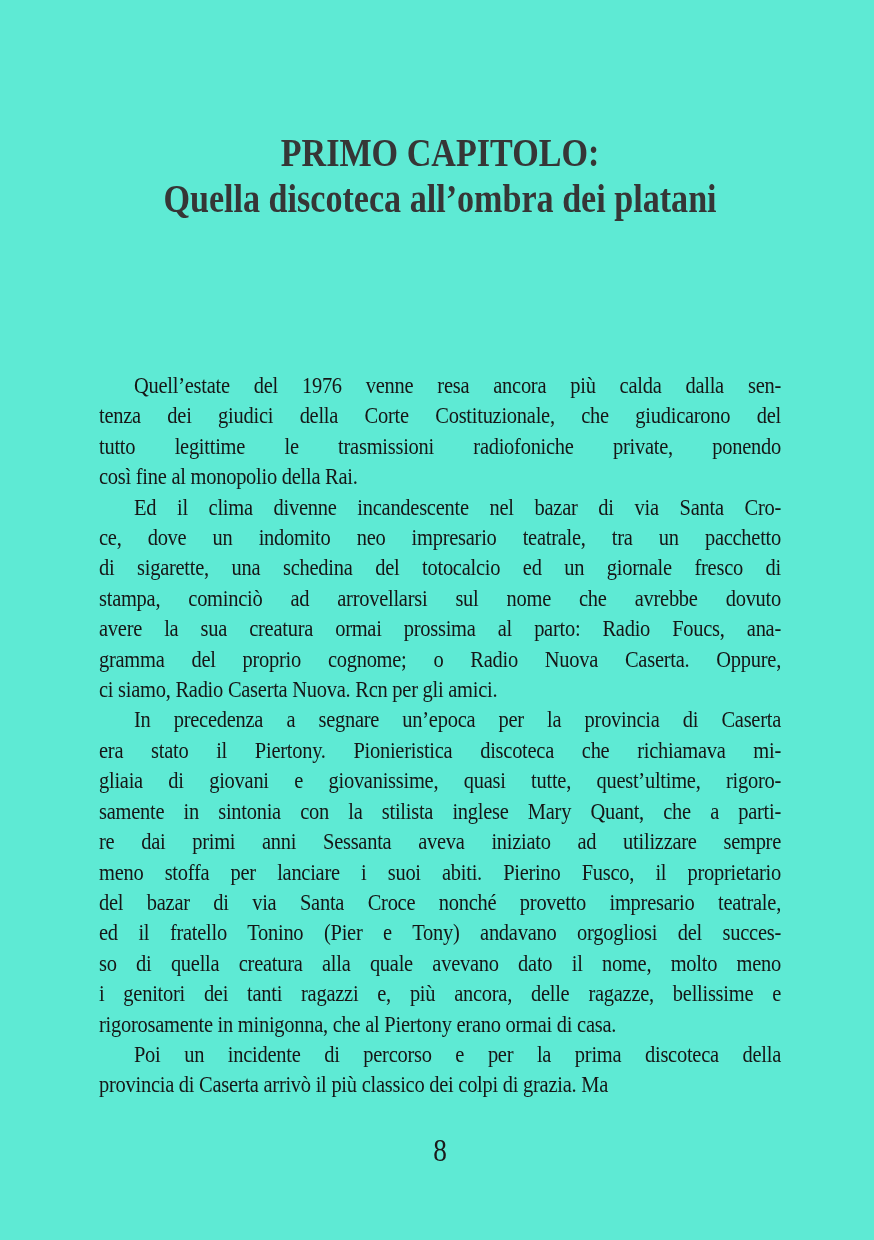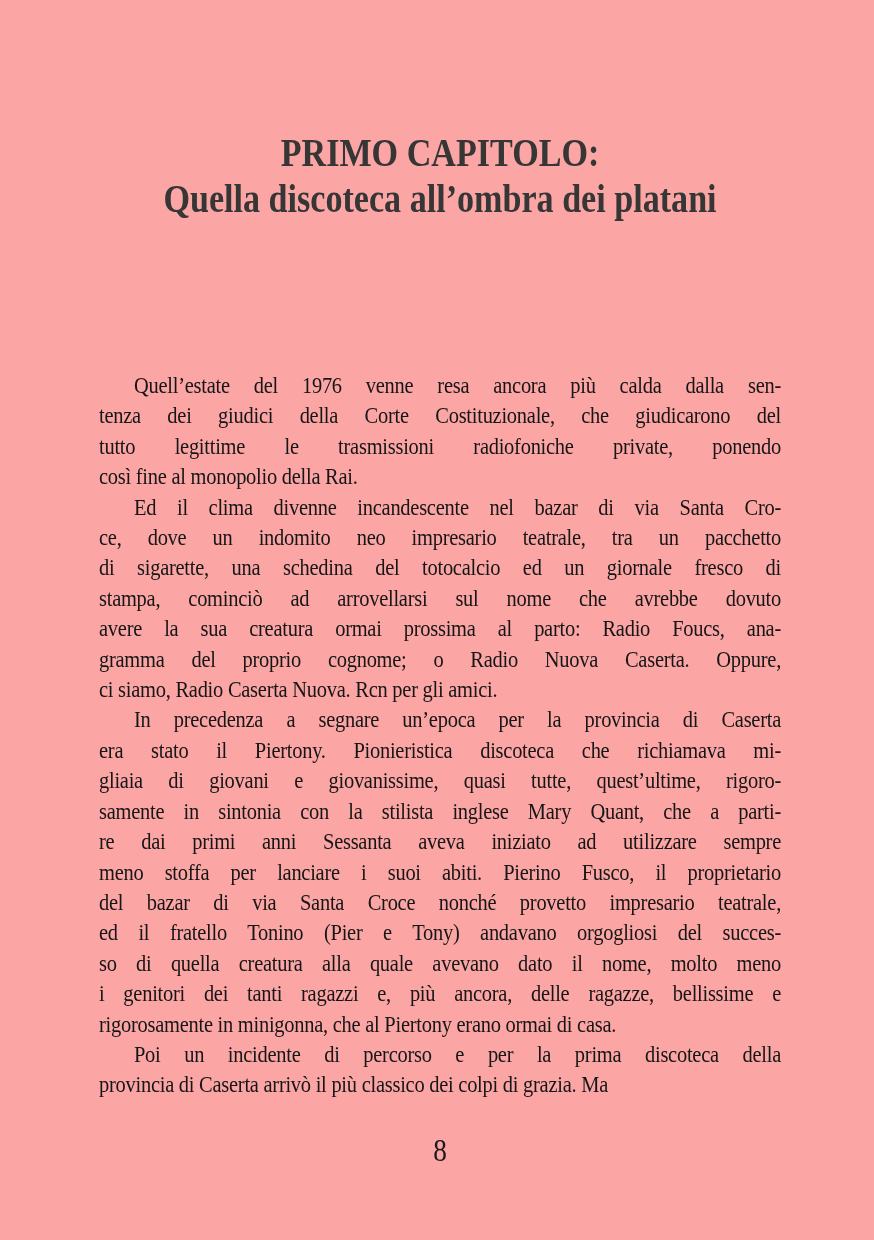--- a/index.html
+++ b/index.html
@@ -4,21 +4,21 @@
 <style>
   html, body {
     margin: 0;
     padding: 0;
     background: #ffffff;
   }
   .page {
     position: relative;
     width: 874px;
     height: 1240px;
-    background: #fca5a5;
+    background: #5eead4;
     overflow: hidden;
     font-family: "Liberation Serif", "DejaVu Serif", serif;
   }
   
   .content {
     position: absolute;
     left: 40px;
     top: 130px;
     width: 800px;
     transform: scaleX(0.8525);

